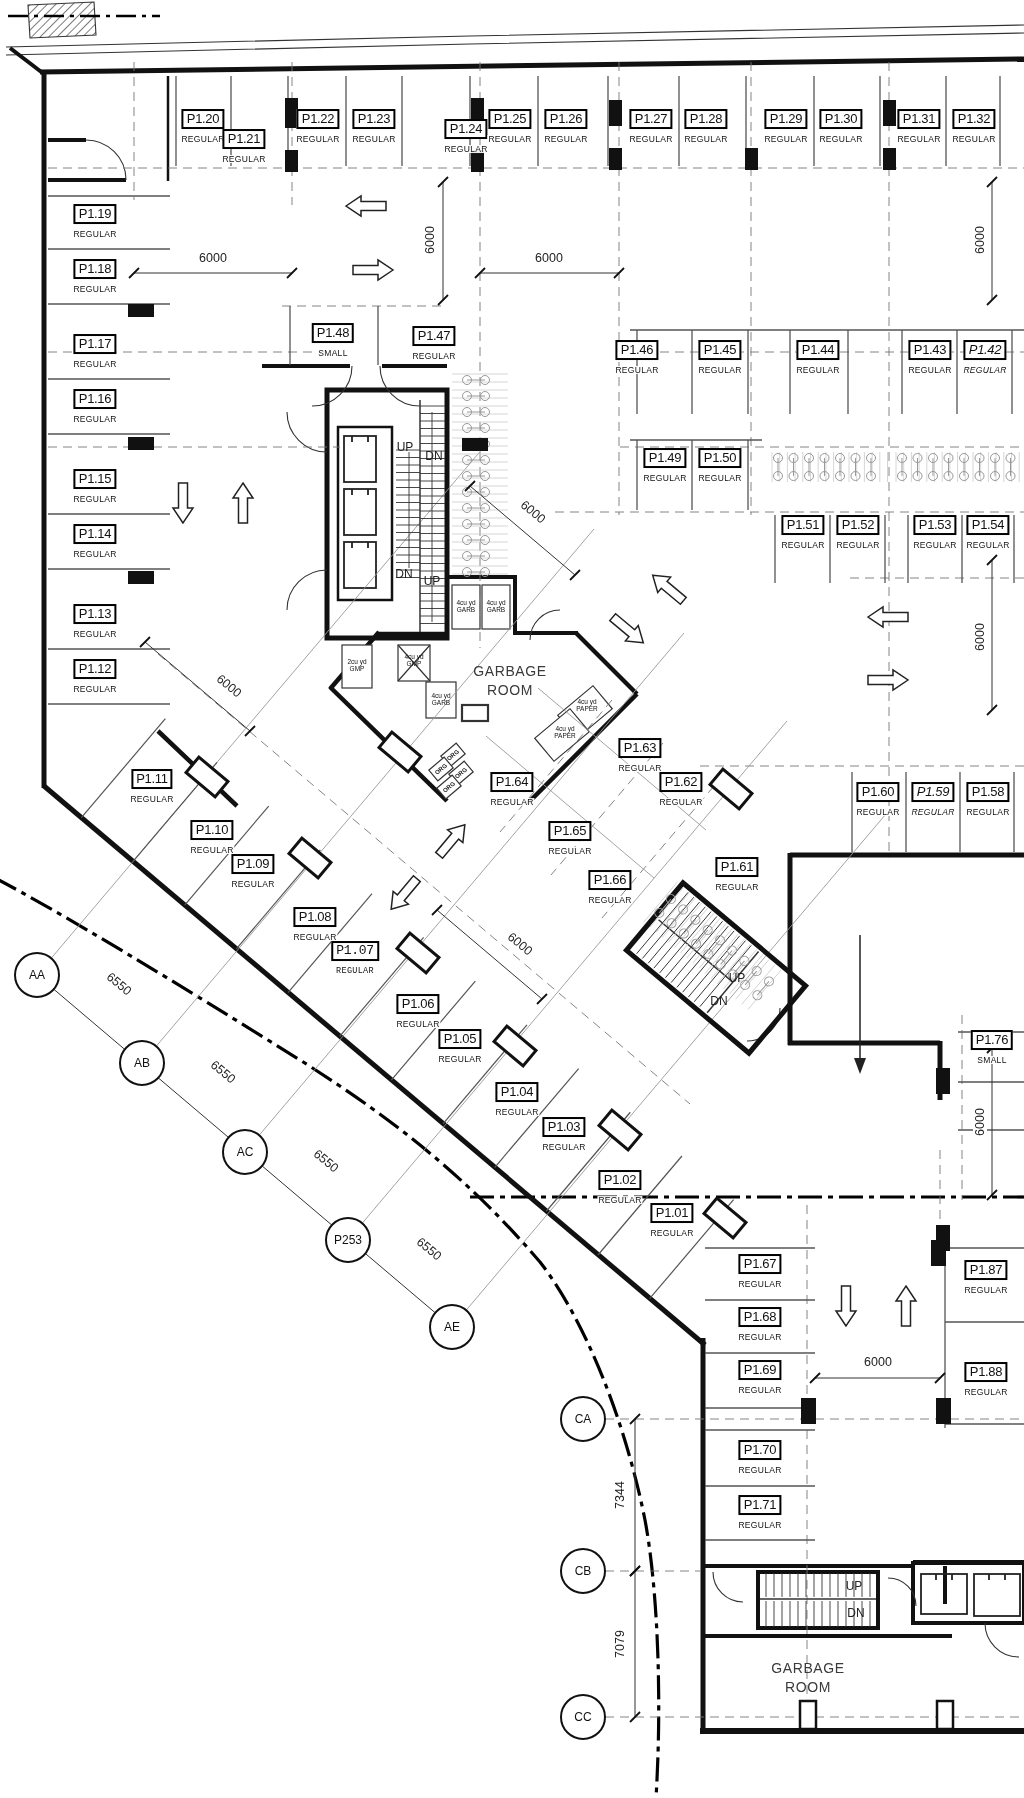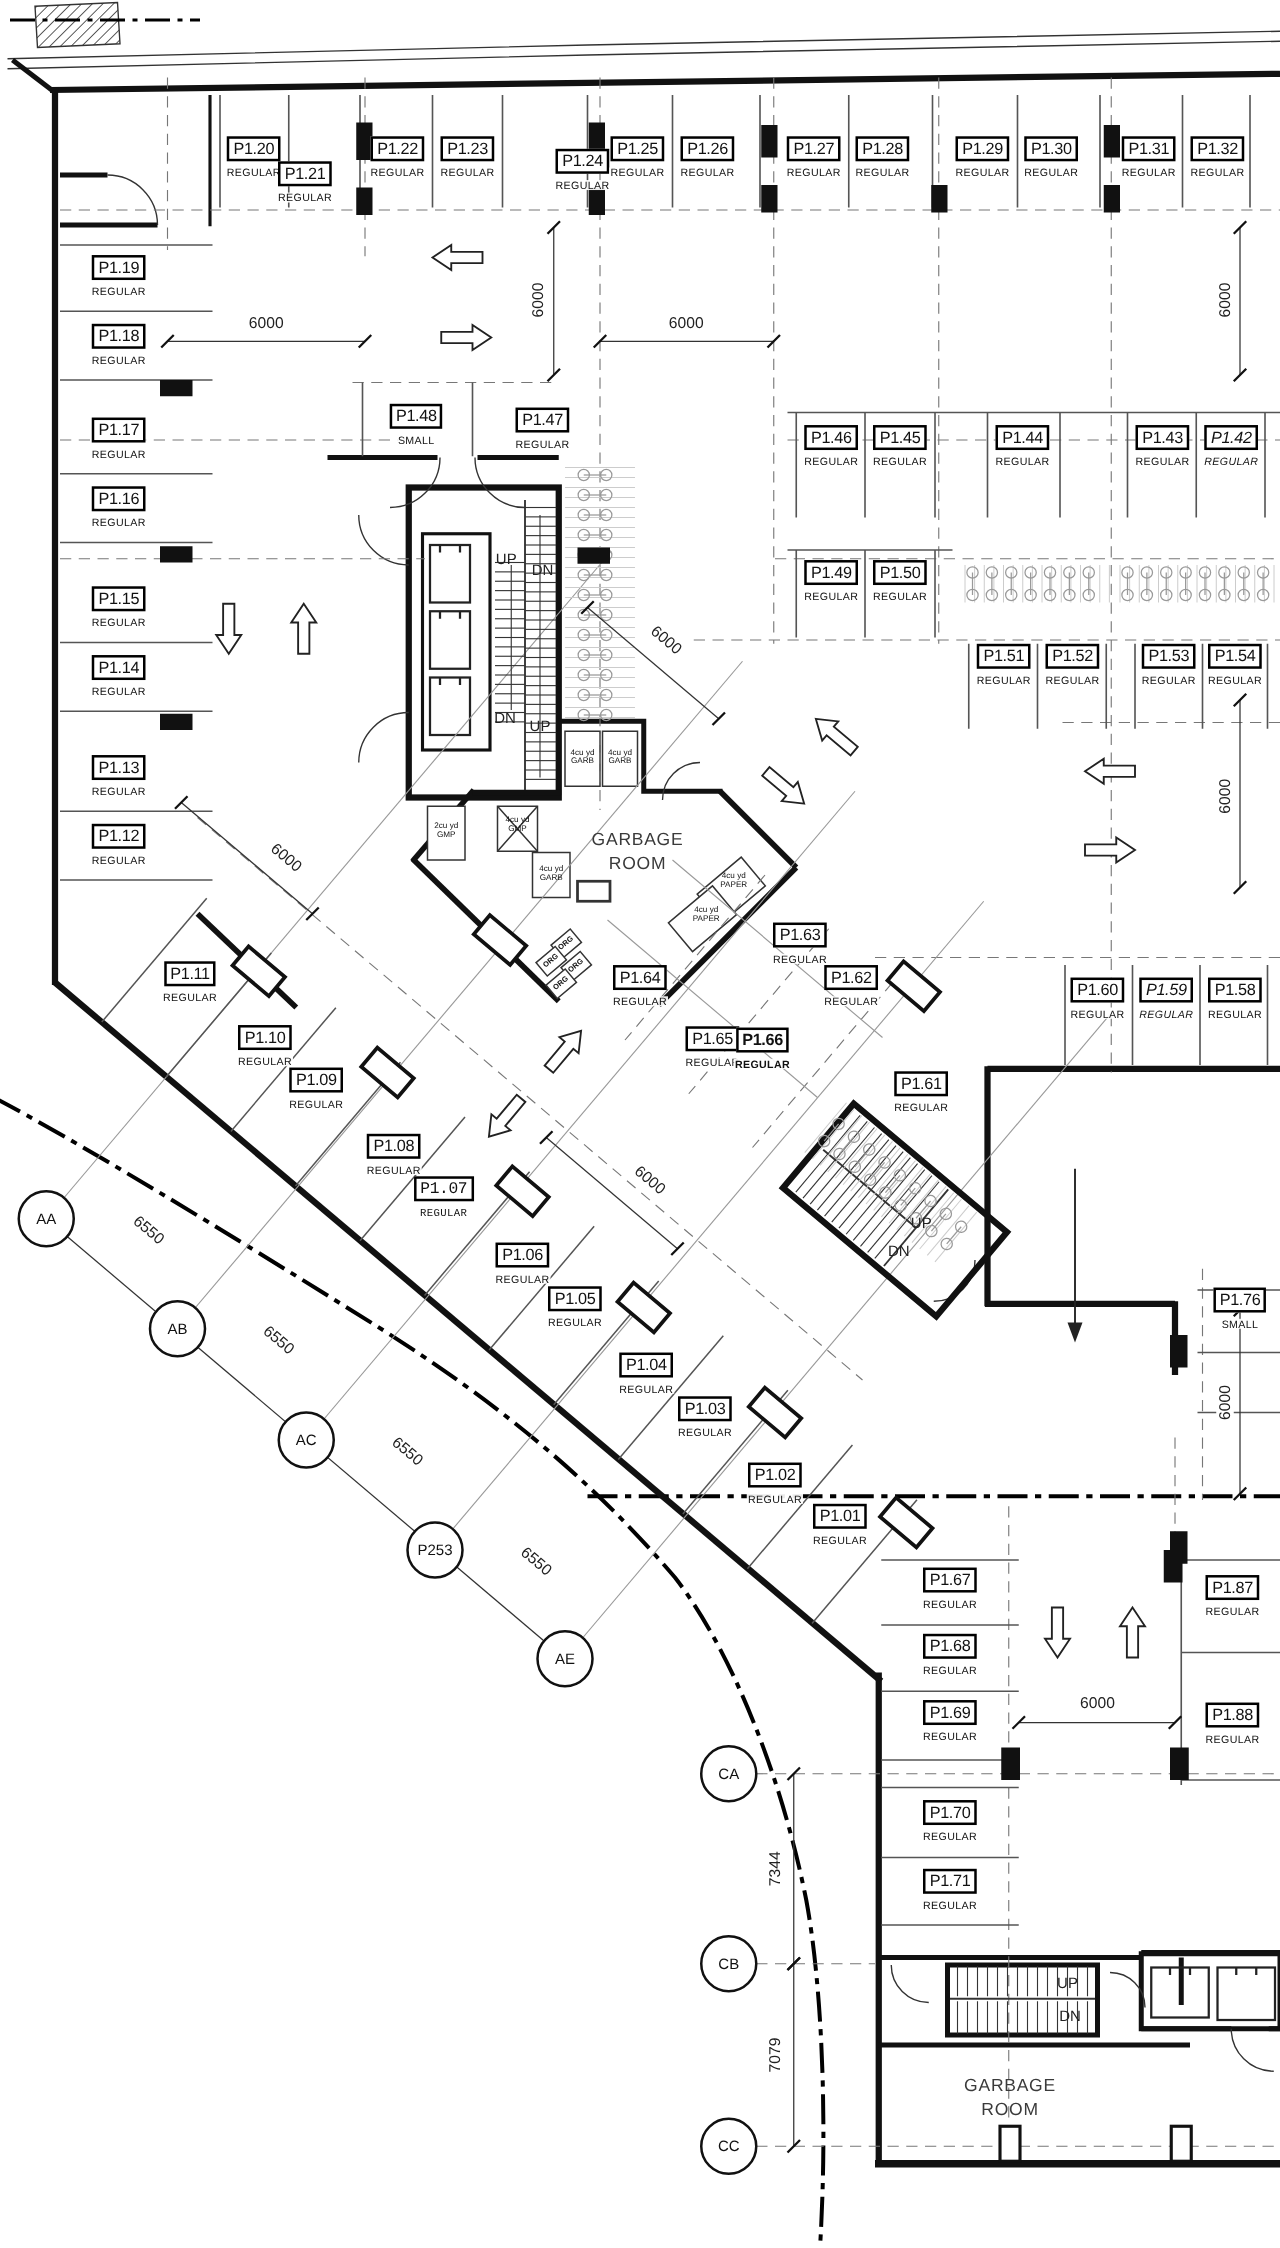--- a/index.html
+++ b/index.html
@@ -749,21 +749,21 @@
     <div class="stype">REGULAR</div>
   </div>
     <div class="stall" style="left: 333px; top: 341px;">
     <div class="sid">P1.48</div><br>
     <div class="stype">SMALL</div>
   </div>
     <div class="stall" style="left: 434px; top: 344px;">
     <div class="sid">P1.47</div><br>
     <div class="stype">REGULAR</div>
   </div>
-    <div class="stall" style="left: 665px; top: 358px; text-align: center;">
+    <div class="stall" style="left: 637px; top: 358px; text-align: center;">
     <div class="sid">P1.46</div><br>
     <div class="stype">REGULAR</div>
   </div>
     <div class="stall" style="left: 720px; top: 358px;">
     <div class="sid">P1.45</div><br>
     <div class="stype">REGULAR</div>
   </div>
     <div class="stall" style="left: 818px; top: 358px;">
     <div class="sid">P1.44</div><br>
     <div class="stype">REGULAR</div>
@@ -813,21 +813,21 @@
     <div class="stype">REGULAR</div>
   </div>
     <div class="stall" style="left: 570px; top: 839px;">
     <div class="sid">P1.65</div><br>
     <div class="stype">REGULAR</div>
   </div>
     <div class="stall" style="left: 737px; top: 839px; margin-top: 36px;">
     <div class="sid">P1.61</div><br>
     <div class="stype">REGULAR</div>
   </div>
-    <div class="stall" style="left: 610px; top: 840px; font-weight: bold;">
+    <div class="stall" style="left: 610px; top: 888px;">
     <div class="sid">P1.66</div><br>
     <div class="stype">REGULAR</div>
   </div>
     <div class="stall" style="left: 878px; top: 800px;">
     <div class="sid">P1.60</div><br>
     <div class="stype">REGULAR</div>
   </div>
     <div class="stall" style="left: 933px; top: 800px; font-style: italic;">
     <div class="sid">P1.59</div><br>
     <div class="stype">REGULAR</div>

